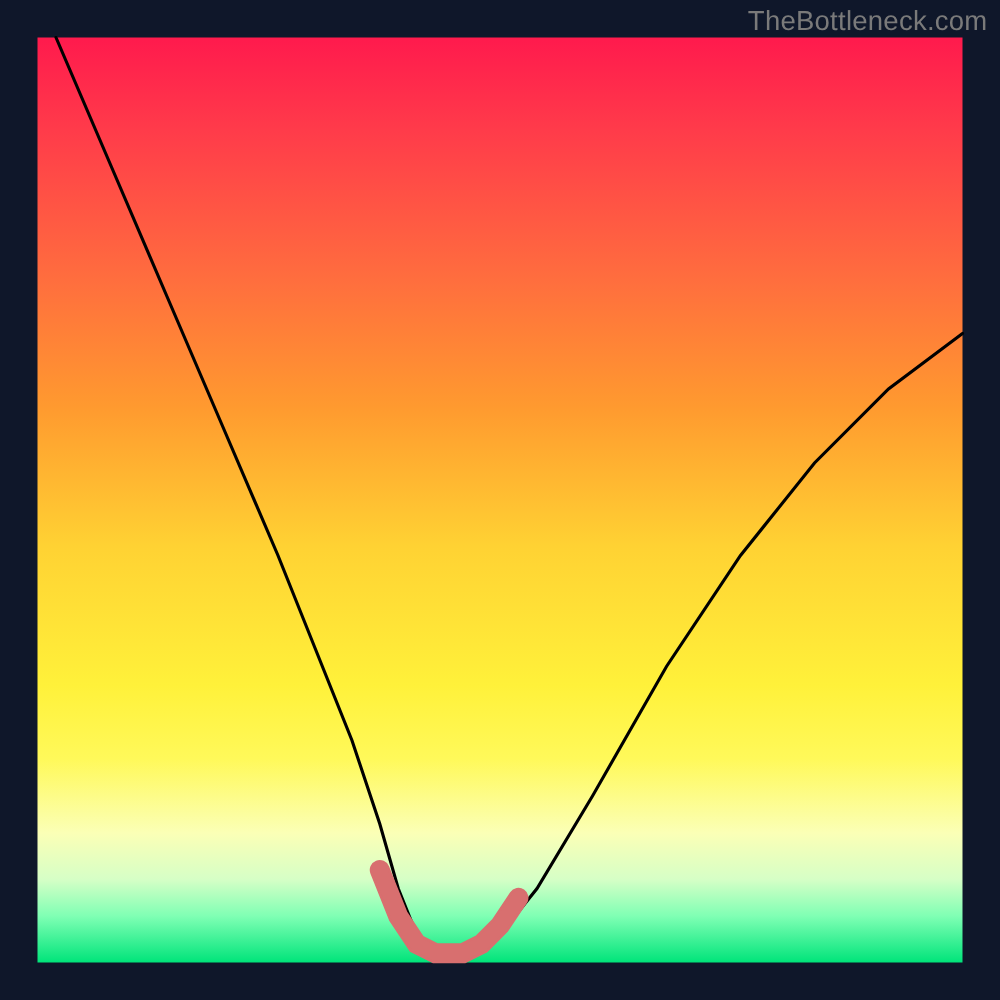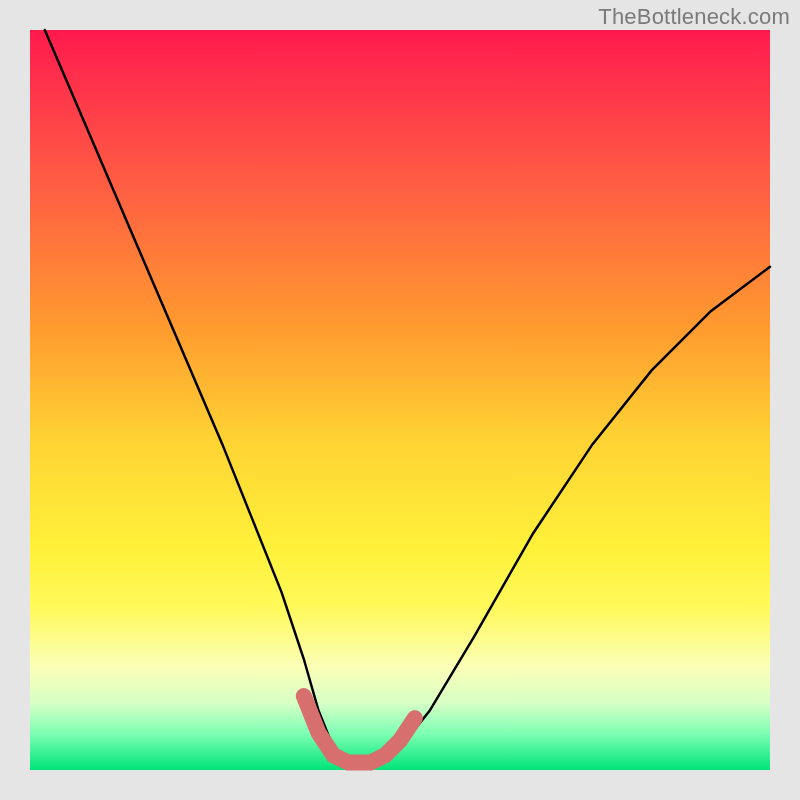--- a/index.html
+++ b/index.html
@@ -9,21 +9,21 @@
     height: 800px;
     background: #000;
     overflow: hidden;
   }
   .frame {
     position: absolute;
     top: 0;
     left: 0;
     width: 800px;
     height: 800px;
-    background: #e5e5e5;
+    background: #0f172a;
   }
   .plot-area {
     position: absolute;
     top: 30px;
     left: 30px;
     width: 740px;
     height: 740px;
     background: linear-gradient(to bottom,
       #ff1a4d 0%,
       #ff3b4a 10%,

